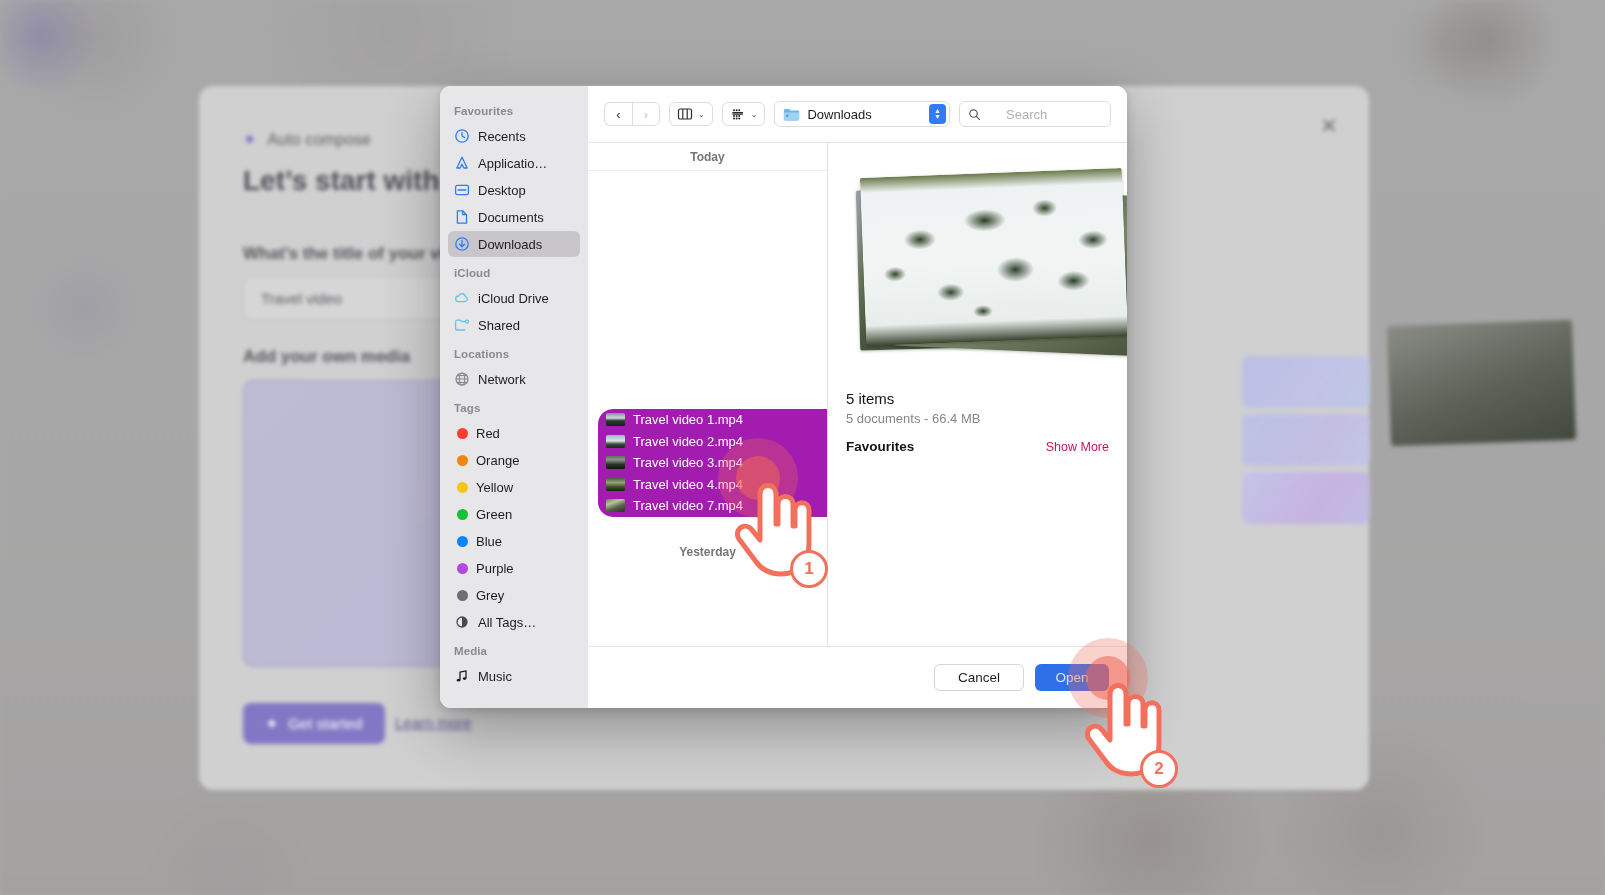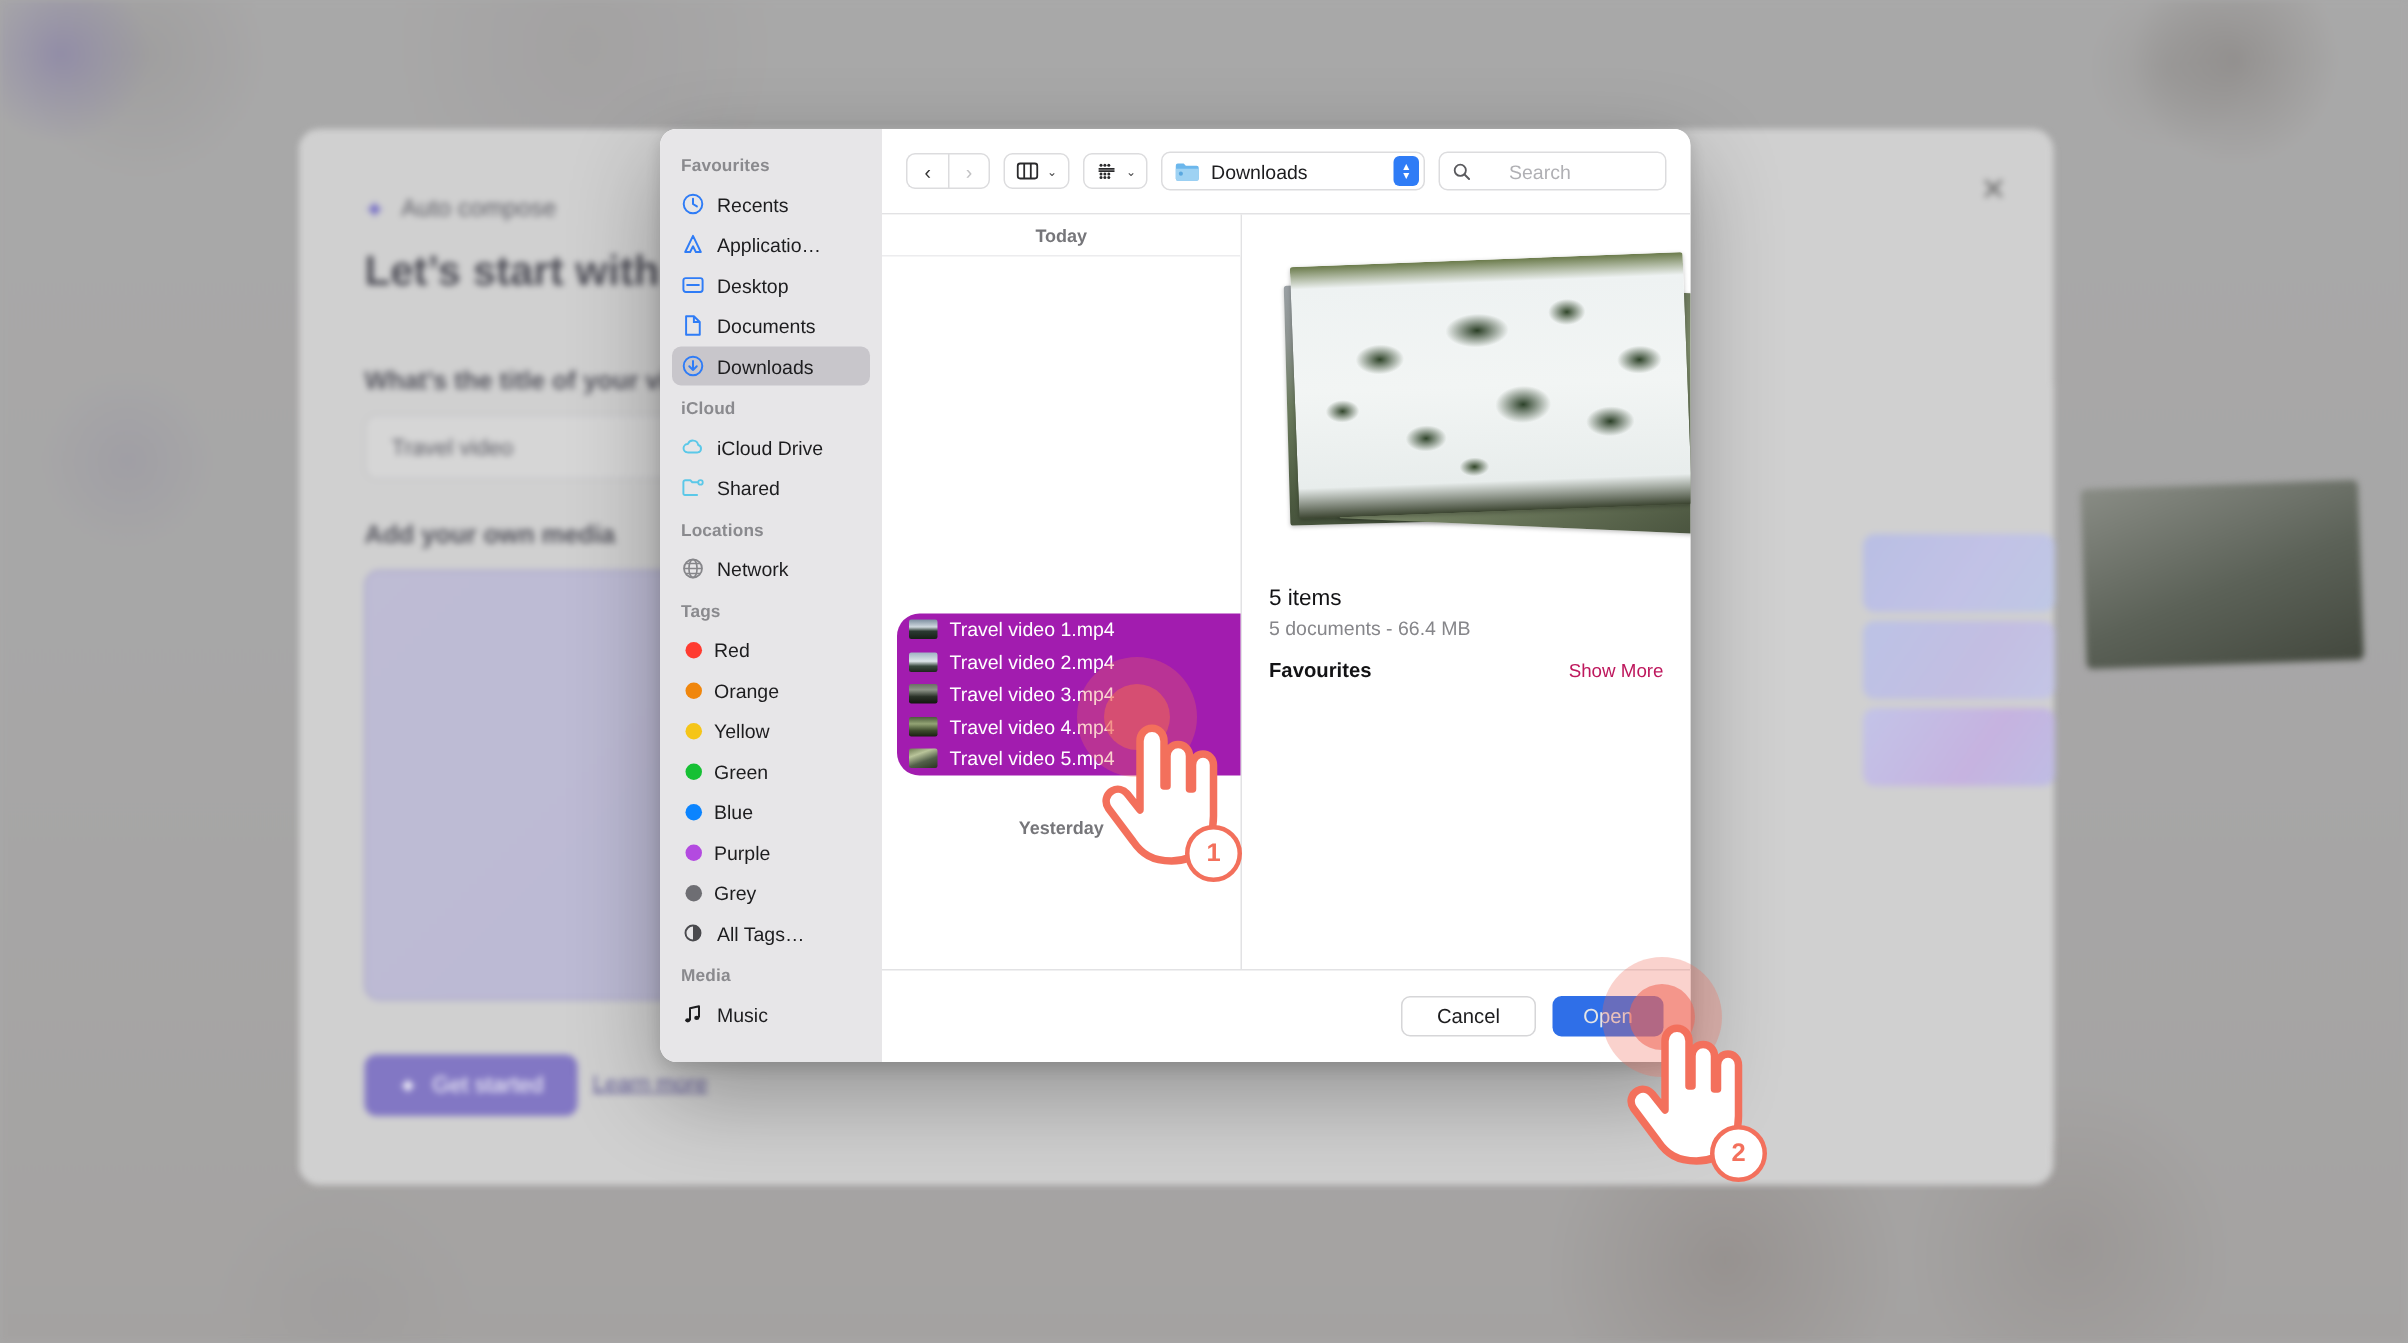--- a/index.html
+++ b/index.html
@@ -494,21 +494,21 @@
             <div class="file-row">
               <span class="thumb" style="background:linear-gradient(180deg,#6a6f64 0%,#8d9488 30%,#2a3228 65%,#12160f 100%)"></span>
                  <span>Travel video 3.mp4</span>
             </div>
             <div class="file-row">
               <span class="thumb" style="background:linear-gradient(180deg,#4a5a3a 0%,#93a374 35%,#3d4a2c 70%,#1a2012 100%)"></span>
                  <span>Travel video 4.mp4</span>
             </div>
             <div class="file-row">
               <span class="thumb" style="background:linear-gradient(160deg,#6d7a52 0%,#b9c49a 30%,#53604a 62%,#2a3320 100%)"></span>
-                 <span>Travel video 5.mp4</span>
+                 <span>Travel video 7.mp4</span>
             </div>
           </div>
         <div class="yesterday" style="top:402px">Yesterday</div>
       </div>
 
       <div class="preview">
         <div class="photo-stack">
           <div class="ph ph-a"></div>
           <div class="ph ph-b"></div>
           <div class="ph ph-c"></div>

